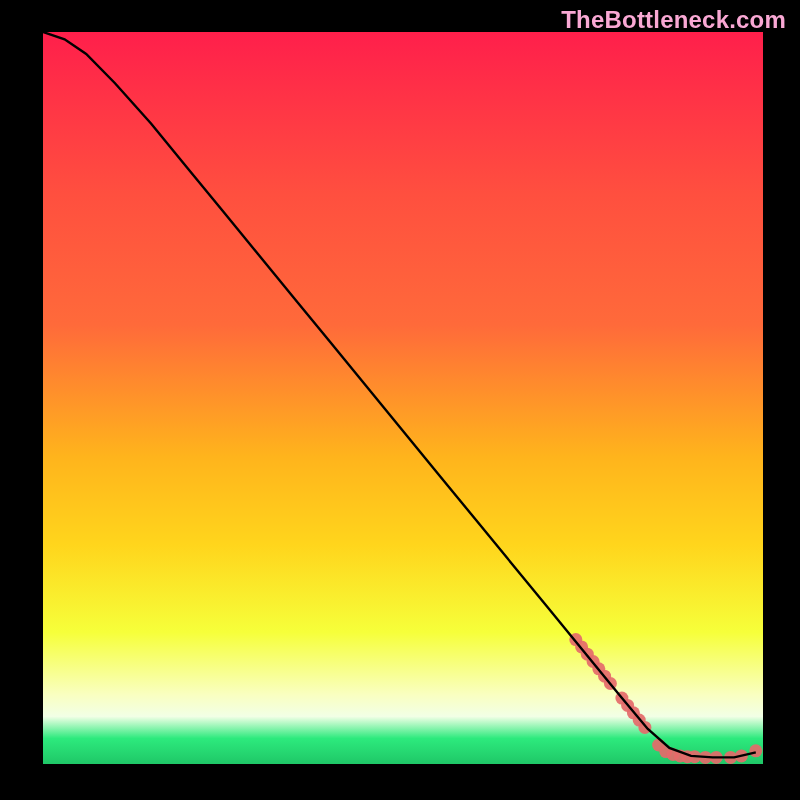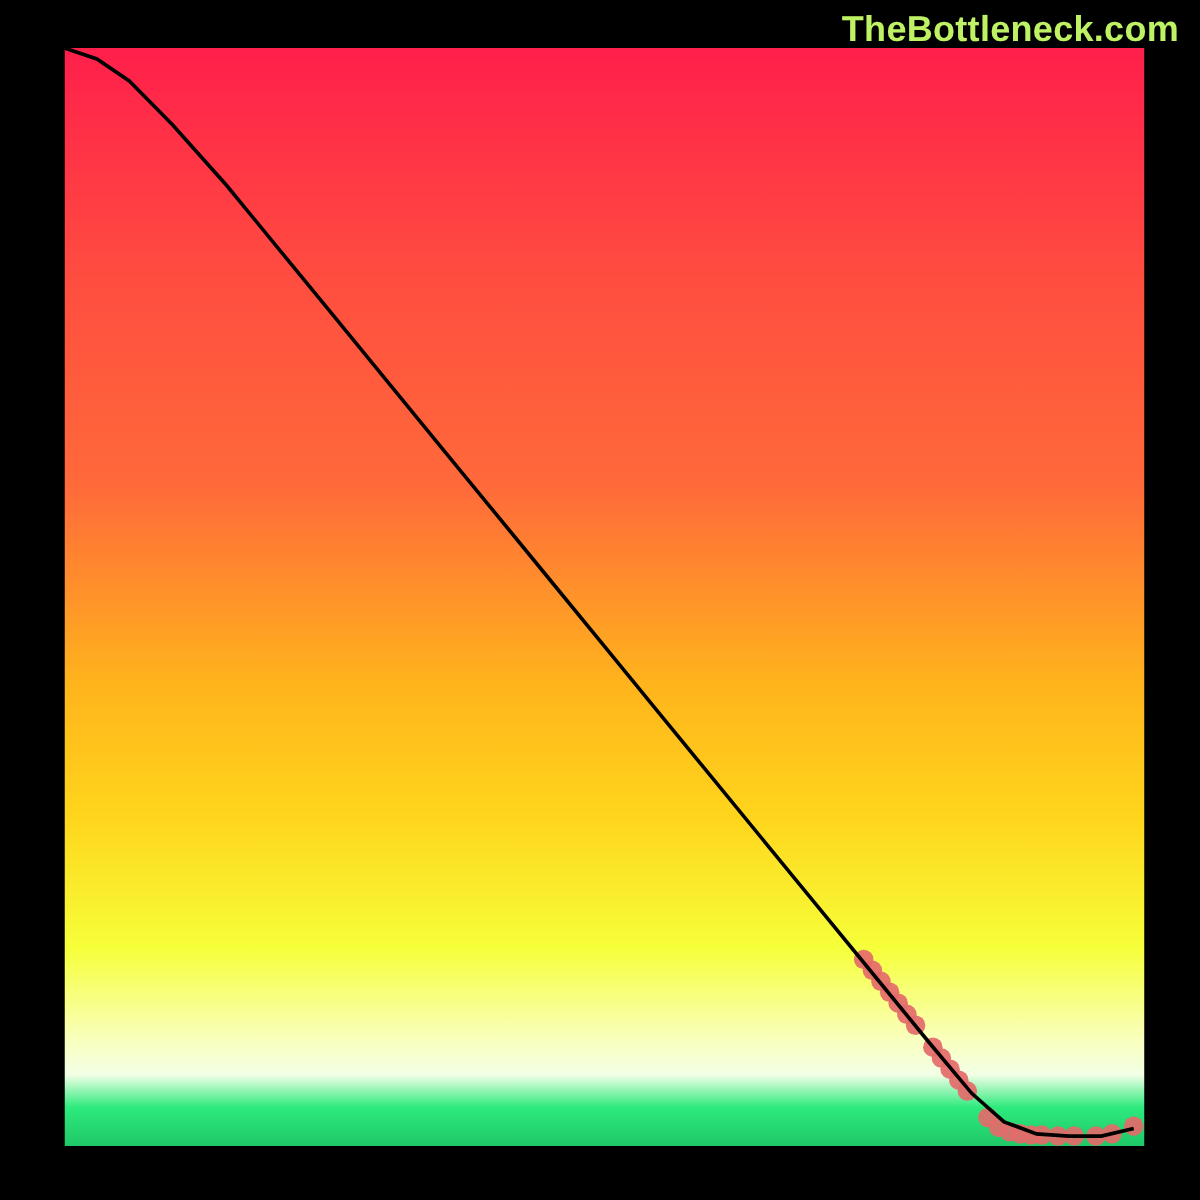--- a/index.html
+++ b/index.html
@@ -13,21 +13,21 @@
   .stage {
     position: relative;
     width: 800px;
     height: 800px;
     background: #000;
   }
   .watermark {
     position: absolute;
     top: 6px;
     right: 14px;
-    color: #bef264;
+    color: #f9a8d4;
     font-size: 24px;
     font-weight: 600;
     letter-spacing: 0.2px;
     pointer-events: none;
     user-select: none;
   }
   .plot {
     position: absolute;
     left: 43px;
     top: 32px;

